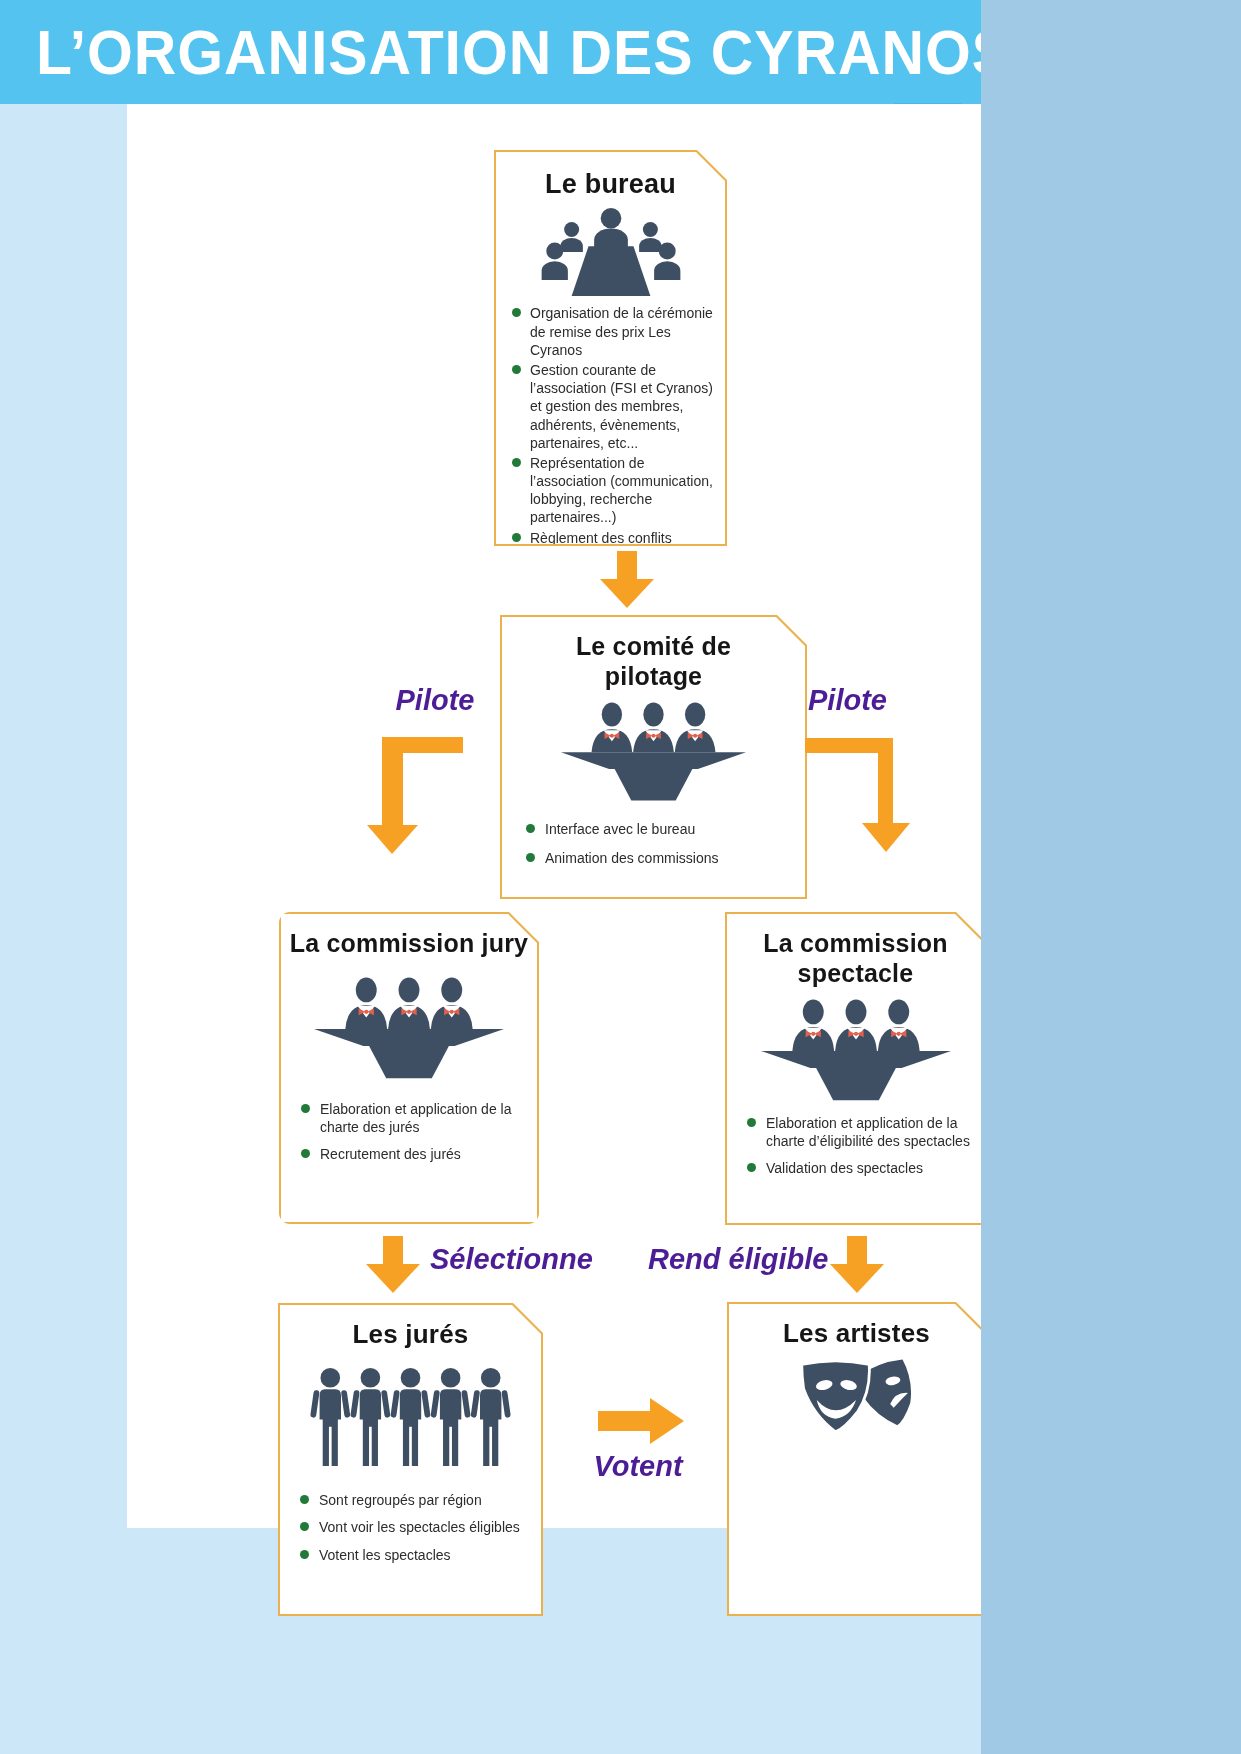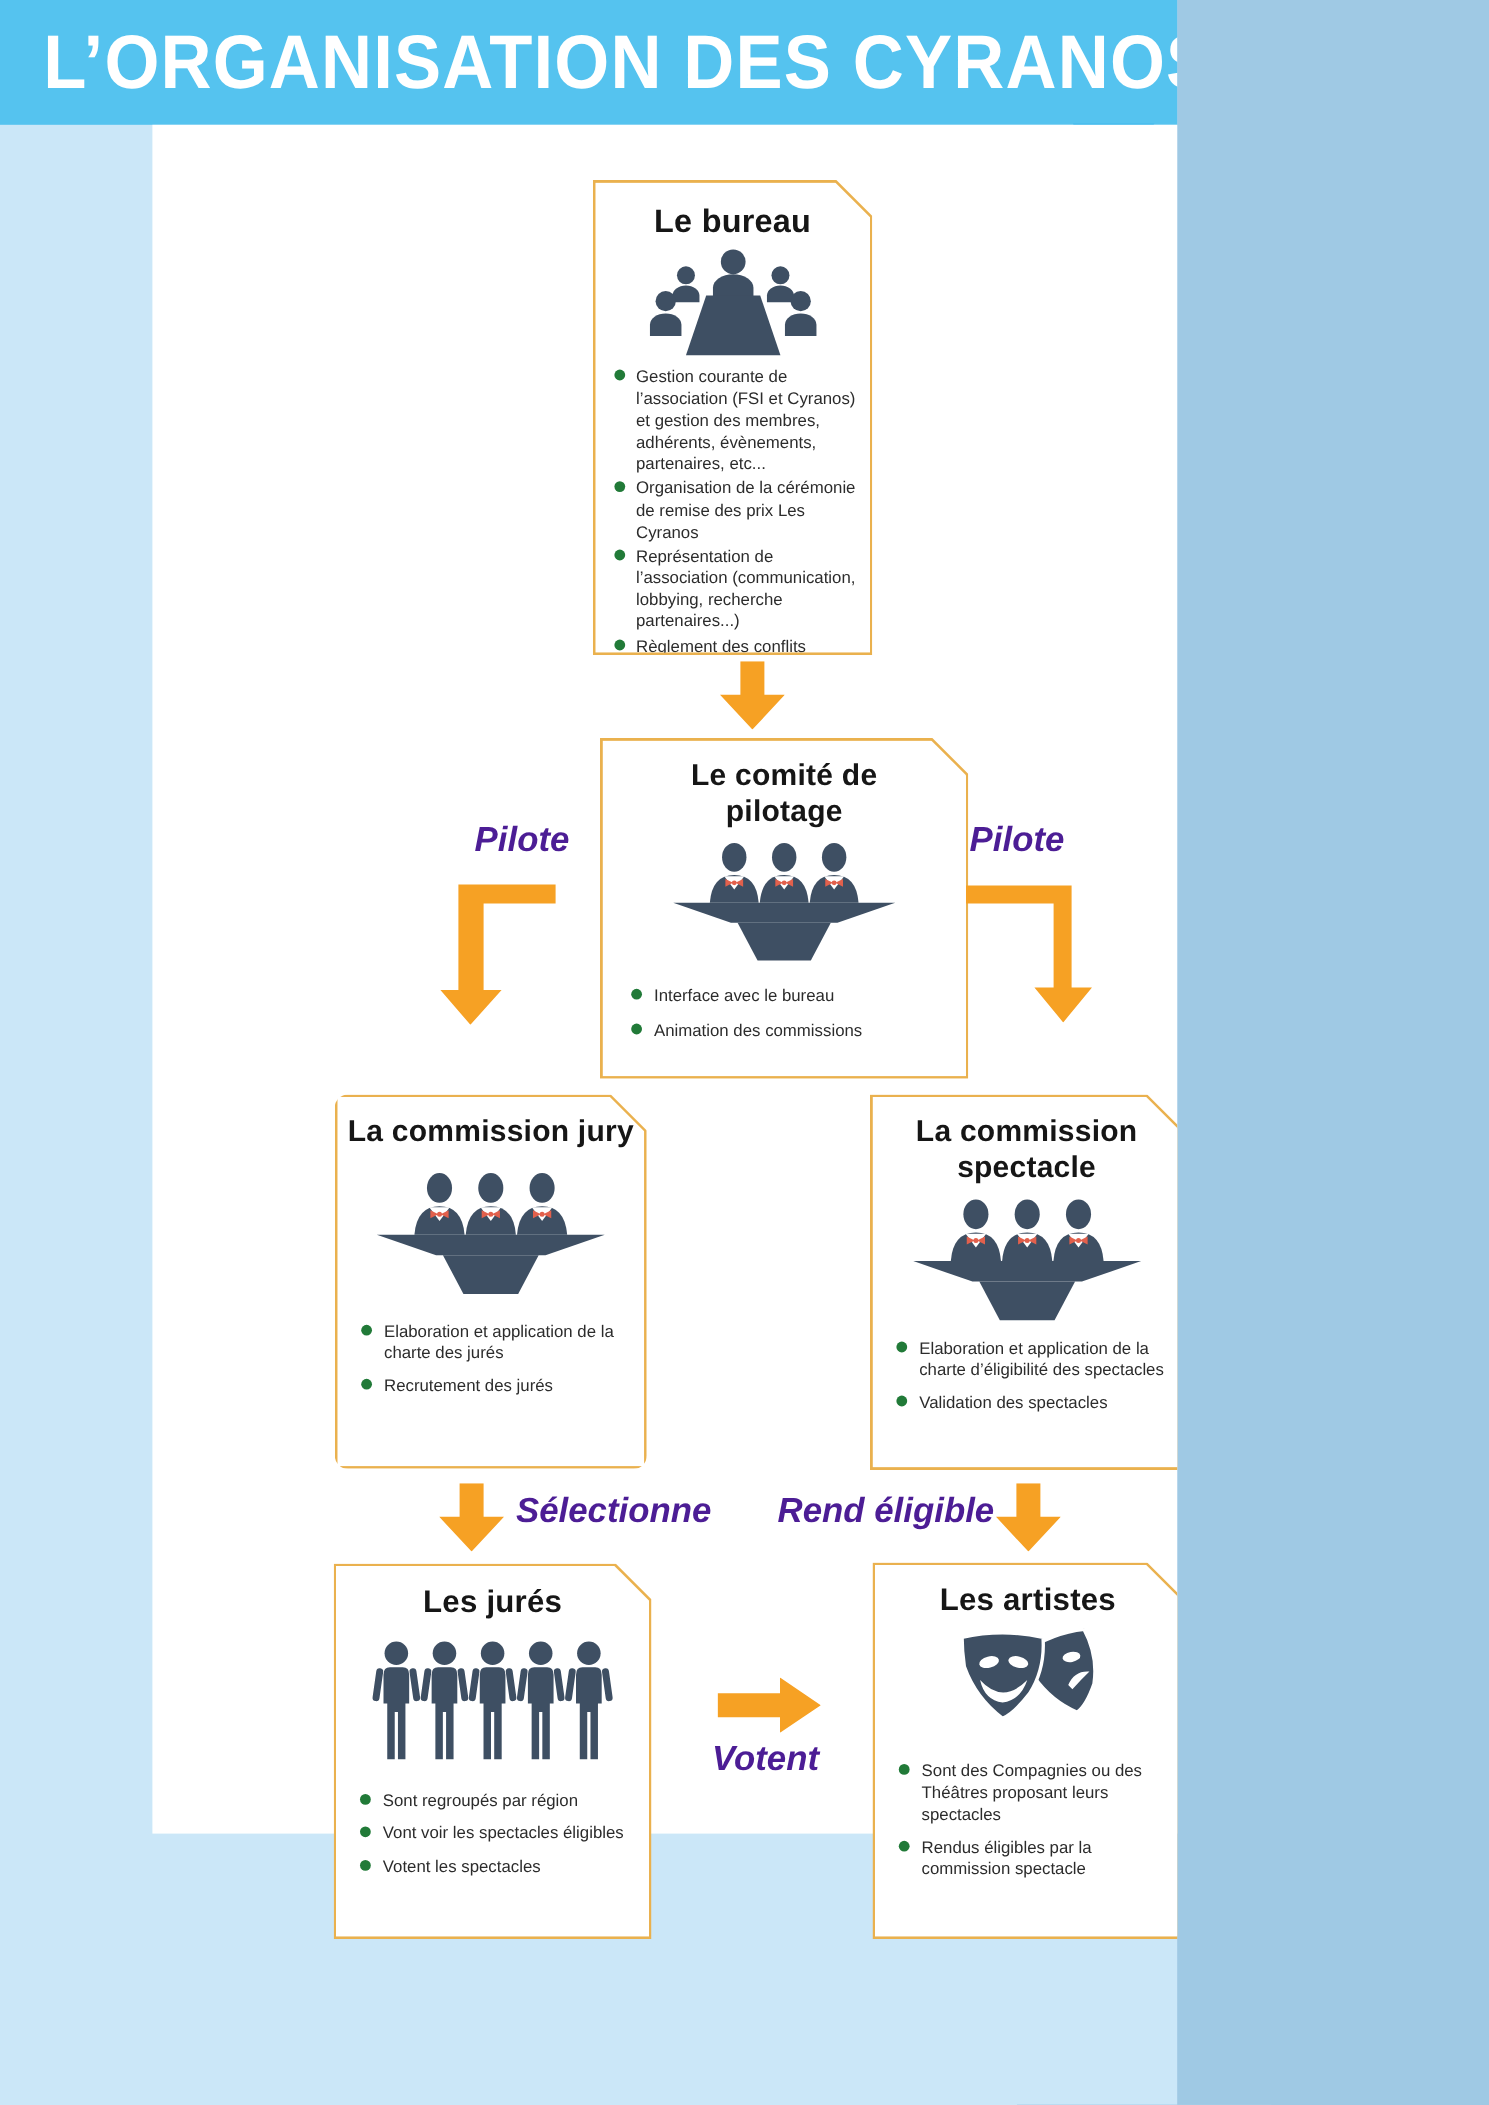--- a/index.html
+++ b/index.html
@@ -89,25 +89,25 @@
           <circle cx="20" cy="50" r="9"></circle>
           <path d="M6,81 v-10 a14,10 0 0 1 28,0 v10 z"></path>
           <circle cx="140" cy="50" r="9"></circle>
           <path d="M126,81 v-10 a14,10 0 0 1 28,0 v10 z"></path>
           <polygon points="56,45 104,45 122,98 38,98"></polygon>
         </g>
       </svg>
       <ul class="bullets tight">
         <li>
             <span class="dot"></span>
+            <span>Organisation de la cérémonie de remise des prix Les Cyranos</span>
+          </li>
+        <li>
+            <span class="dot"></span>
             <span>Gestion courante de l’association (FSI et Cyranos) et gestion des membres, adhérents, évènements, partenaires, etc...</span>
-          </li>
-        <li>
-            <span class="dot"></span>
-            <span>Organisation de la cérémonie de remise des prix Les Cyranos</span>
           </li>
         <li>
             <span class="dot"></span>
             <span>Représentation de l’association (communication, lobbying, recherche partenaires...)</span>
           </li>
         <li>
             <span class="dot"></span>
             <span>Règlement des conflits</span>
           </li>
       </ul>
@@ -236,26 +236,16 @@
           <ellipse cx="40" cy="22" rx="8" ry="4.5" fill="#ffffff" transform="rotate(12 40 22)"></ellipse>
           <path d="M28,44 Q38,34 50,40 Q40,44 30,49 Z" fill="#ffffff"></path>
         </g>
         <g>
           <path d="M6,8 Q42,0 78,8 Q80,36 66,58 Q52,76 42,80 Q18,62 8,34 Q6,20 6,8 Z" fill="#3e4f63" stroke="#ffffff" stroke-width="3"></path>
           <ellipse cx="30" cy="30" rx="9" ry="5" fill="#ffffff" transform="rotate(-14 30 30)"></ellipse>
           <ellipse cx="56" cy="30" rx="9" ry="5" fill="#ffffff" transform="rotate(14 56 30)"></ellipse>
           <path d="M22,46 Q42,68 64,46 Q58,64 42,66 Q26,64 22,46 Z" fill="#ffffff"></path>
         </g>
       </svg>
-      <ul class="bullets">
-        <li>
-            <span class="dot"></span>
-            <span>Sont des Compagnies ou des Théâtres proposant leurs spectacles</span>
-          </li>
-        <li>
-            <span class="dot"></span>
-            <span>Rendus éligibles par la commission spectacle</span>
-          </li>
-      </ul>
     </div>
   </section>
 
 </div>
 
 </body></html>

